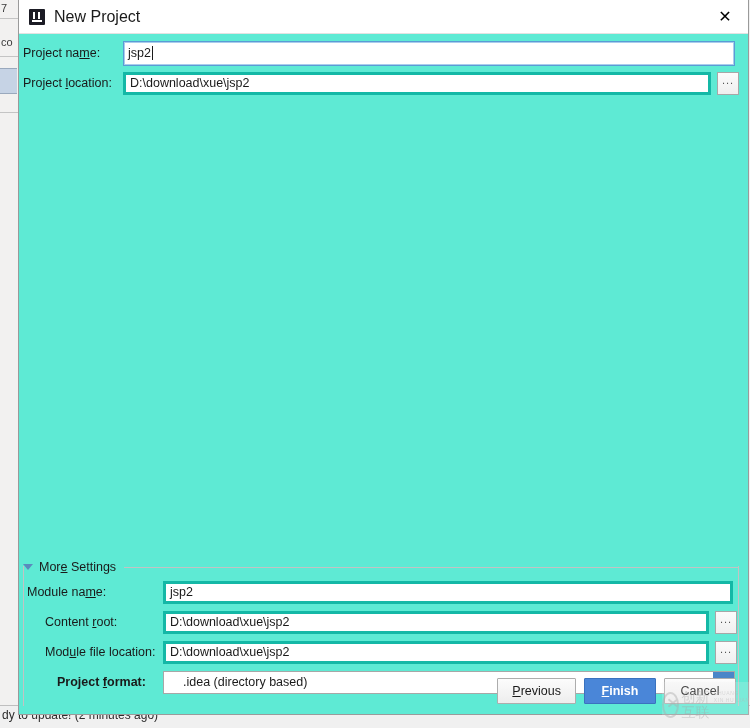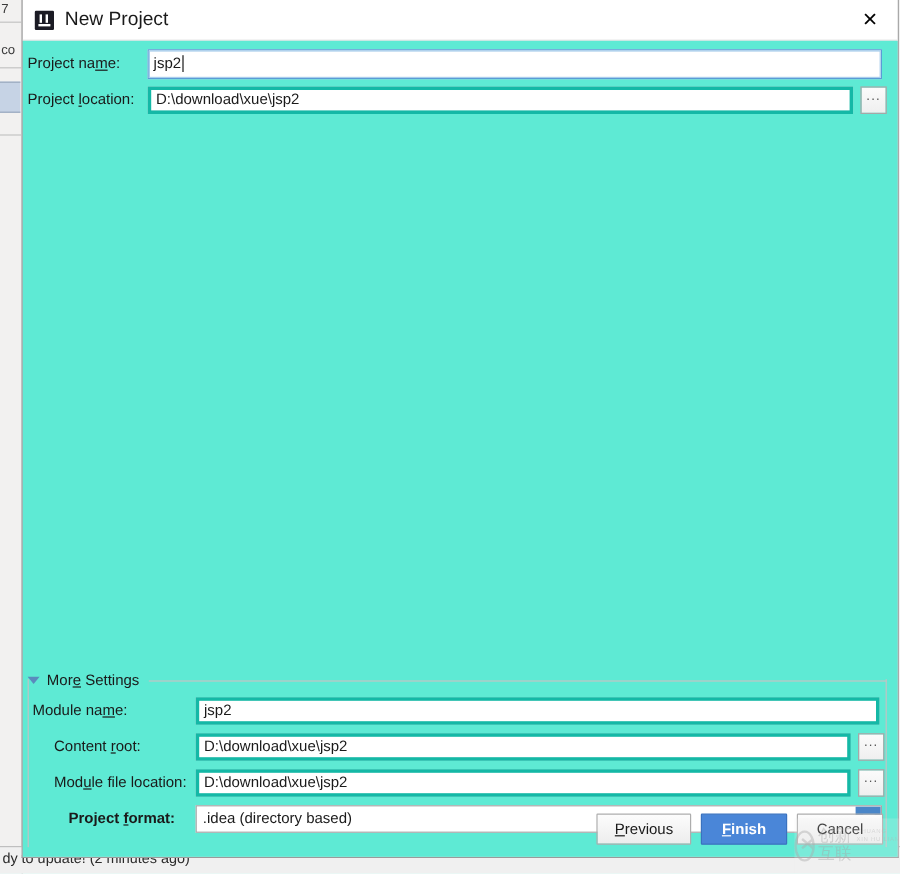--- a/index.html
+++ b/index.html
@@ -255,21 +255,21 @@
   .combo {
     box-sizing: border-box;
     height: 23px;
     background: #ffffff;
     border: 1px solid #a7a7a7;
     display: flex;
     align-items: center;
     position: relative;
     font-size: 12.5px;
     color: #1a1a1a;
-    padding-left: 5px;
+    padding-left: 19px;
     overflow: hidden;
   }
   .combo-arrow {
     position: absolute;
     right: 0; top: 0;
     width: 21px; height: 100%;
     background: #4a86c8;
     display: flex;
     align-items: center;
     justify-content: center;

